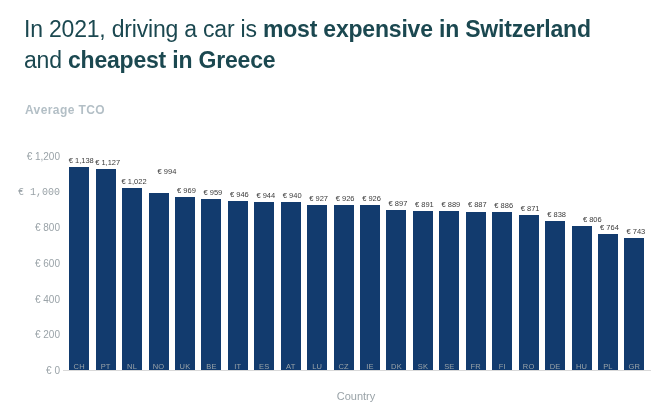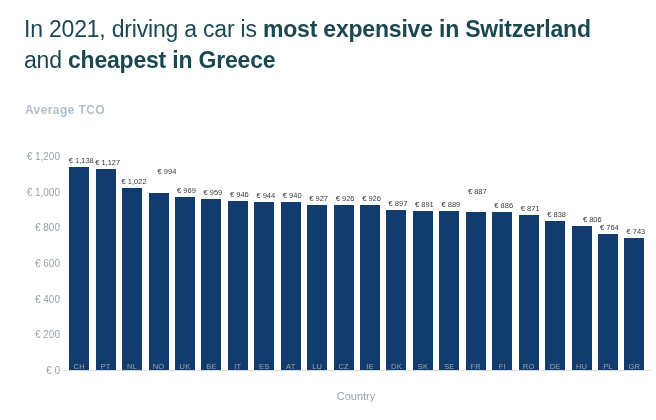--- a/index.html
+++ b/index.html
@@ -139,21 +139,21 @@
 <div class="subtitle">Average TCO</div>
 
 <div class="chart">
   <div class="baseline"></div>
   <div id="yticks">
       <div class="ytick" style="top: 230px;">€ 0</div>
       <div class="ytick" style="top: 194.333px;">€ 200</div>
       <div class="ytick" style="top: 158.667px;">€ 400</div>
       <div class="ytick" style="top: 123px;">€ 600</div>
       <div class="ytick" style="top: 87.3333px;">€ 800</div>
-      <div class="ytick" style="top: 51.6667px;">€ 1,000</div>
+      <div class="ytick" style="top: 51.6667px; font-family: Liberation Mono, monospace;">€ 1,000</div>
       <div class="ytick" style="top: 16px;">€ 1,200</div>
     </div>
   <div class="bars" id="bars">
       <div class="barcell">
         <span class="barlabel" style="bottom: 204.943px;">€ 1,138</span>
         <div class="bar" style="height: 202.943px; background: rgb(18, 59, 110);"></div>
       </div>
       <div class="barcell">
         <span class="barlabel" style="bottom: 202.982px;">€ 1,127</span>
         <div class="bar" style="height: 200.982px; background: rgb(18, 59, 110);"></div>
@@ -204,21 +204,21 @@
       </div>
       <div class="barcell">
         <span class="barlabel" style="bottom: 160.895px;">€ 891</span>
         <div class="bar" style="height: 158.895px; background: rgb(18, 59, 110);"></div>
       </div>
       <div class="barcell">
         <span class="barlabel" style="bottom: 160.538px;">€ 889</span>
         <div class="bar" style="height: 158.538px; background: rgb(18, 59, 110);"></div>
       </div>
       <div class="barcell">
-        <span class="barlabel" style="bottom: 174px; margin-top: 12px;">€ 887</span>
+        <span class="barlabel" style="bottom: 161px; margin-top: 12px;">€ 887</span>
         <div class="bar" style="height: 158.182px; background: rgb(18, 59, 110);"></div>
       </div>
       <div class="barcell">
         <span class="barlabel" style="bottom: 160.003px;">€ 886</span>
         <div class="bar" style="height: 158.003px; background: rgb(18, 59, 110);"></div>
       </div>
       <div class="barcell">
         <span class="barlabel" style="bottom: 157.328px;">€ 871</span>
         <div class="bar" style="height: 155.328px; background: rgb(18, 59, 110);"></div>
       </div>

